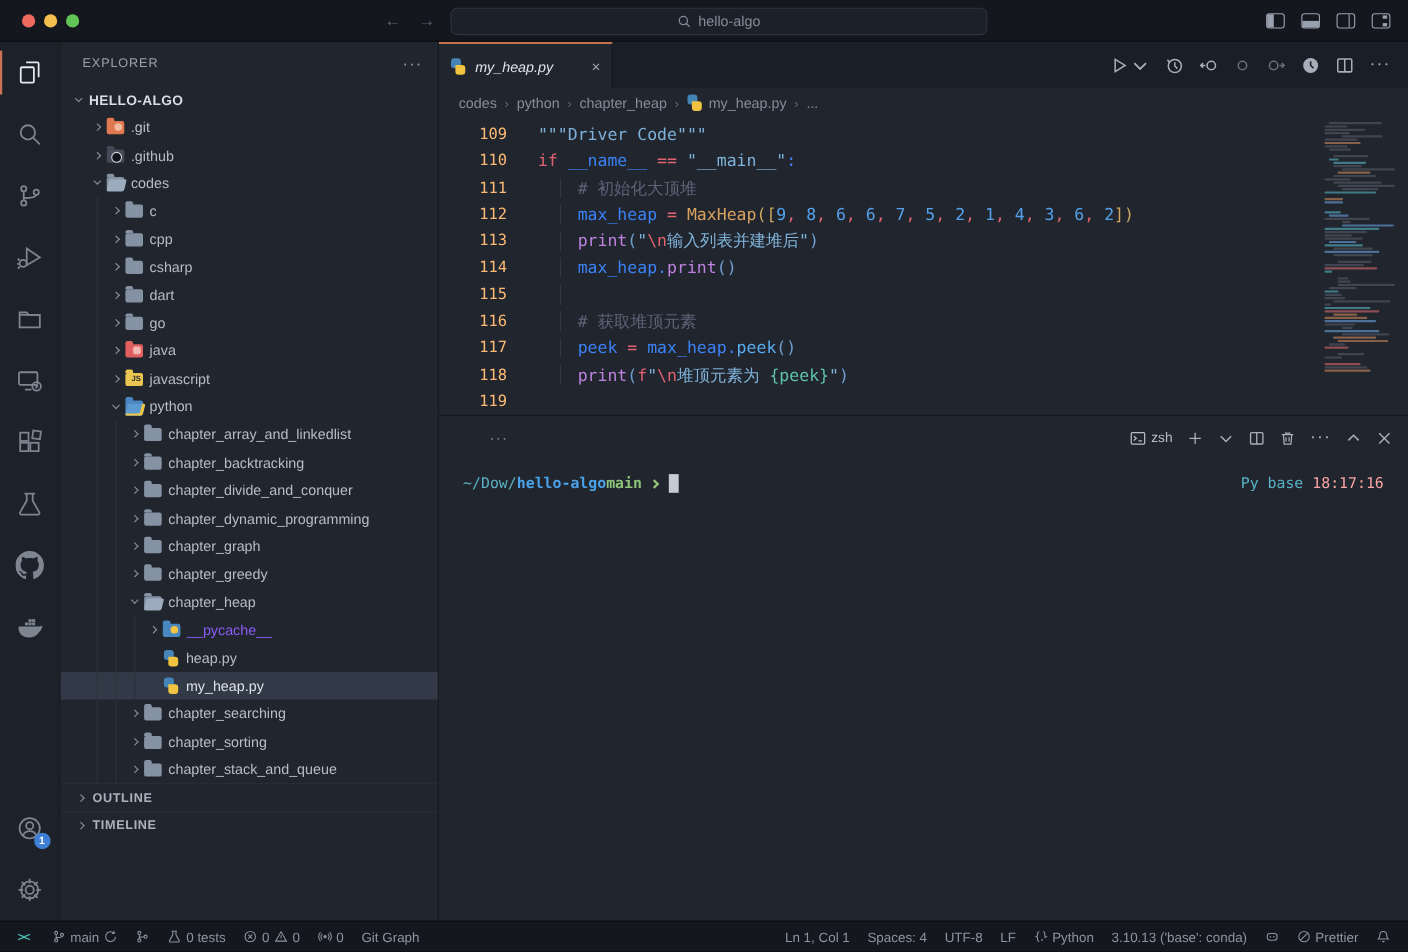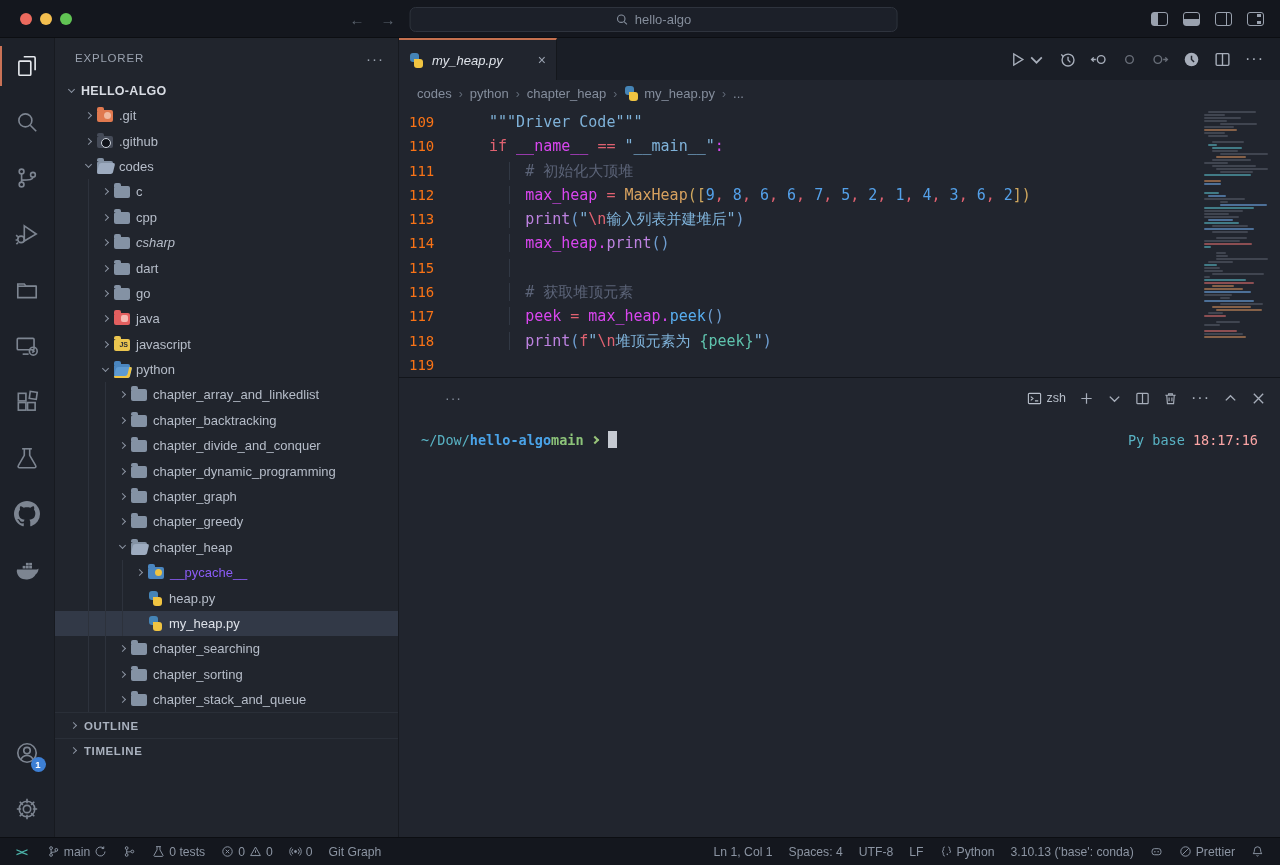--- a/index.html
+++ b/index.html
@@ -75,24 +75,24 @@
   .tab-title { font-style:italic; font-size:13px; color:#dfe3ea; }
   .tab-close { margin-left:auto; color:#9aa2b0; font-size:14px; }
   .editoractions { margin-left:auto; display:flex; align-items:center; gap:14px; padding-right:16px; color:#a7aeba; }
   .editoractions svg { width:17px; height:17px; }
   .breadcrumbs { height:27px; flex:none; display:flex; align-items:center; gap:7px; padding-left:18px; font-size:13px; color:#848d9c; background:#21252e; }
   .bc-sep { color:#5f6875; font-size:12px; }
 
   .codearea { height:270px; flex:none; position:relative; background:#21252e; overflow:hidden; font-family:"DejaVu Sans Mono", monospace; }
   .codewrap { padding-top:3px; }
   .cl { height:24.3px; line-height:24.3px; position:relative; padding-left:90px; white-space:pre; font-size:15px; color:#d5d9e0; }
-  .cl .ln { position:absolute; left:10px; top:0; width:62px; color:#f97316; font-size:14px; }
+  .cl .ln { position:absolute; left:0; top:0; width:62px; text-align:right; color:#fdba74; font-size:14px; }
   .cl.ind .ct { position:relative; }
   .cl.ind.guide .ct::before { content:''; position:absolute; left:2.2ch; top:0; bottom:0; width:1px; background:#313844; }
-  .t-fg{color:#d946ef}.t-kw{color:#e06271}.t-op{color:#e06271}.t-esc{color:#e06271}
+  .t-fg{color:#3b82f6}.t-kw{color:#e06271}.t-op{color:#e06271}.t-esc{color:#e06271}
   .t-str{color:#7fb2d9}.t-num{color:#54a1ea}.t-cls{color:#d7a15f}.t-com{color:#5b6377}
   .t-bi{color:#bd82e0}.t-mth{color:#58aef0}.t-par{color:#6f9ed1}.t-brk{color:#cfa75e}.t-fex{color:#5fc4ae}
   #minimap { position:absolute; right:12px; top:4px; width:64px; }
   .mm-line { height:2px; margin-bottom:1px; border-radius:1px; }
 
   
   .panel { flex:1; background:#21252e; border-top:1px solid #12151b; display:flex; flex-direction:column; min-height:0; }
   .panelheader { height:40px; flex:none; display:flex; align-items:center; padding:0 14px 0 26px; }
   .ptabs { display:flex; gap:27px; font-size:11.5px; letter-spacing:.5px; color:#828b99; }
   .ptab { cursor:pointer; padding:12px 0 10px; }
@@ -272,21 +272,21 @@
             <span class="chev r"></span>
             <span class="fold "></span>
             <span class="tlabel">c</span>
           </div>
           <div class="trow" style="padding-left: 48px;">
             <span class="tguide" style="left: 33px;"></span>
             <span class="chev r"></span>
             <span class="fold "></span>
             <span class="tlabel">cpp</span>
           </div>
-          <div class="trow" style="padding-left: 48px; font-style: italic;">
+          <div class="trow" style="padding-left: 48px;">
             <span class="tguide" style="left: 33px;"></span>
             <span class="chev r"></span>
             <span class="fold "></span>
             <span class="tlabel">csharp</span>
           </div>
           <div class="trow" style="padding-left: 48px;">
             <span class="tguide" style="left: 33px;"></span>
             <span class="chev r"></span>
             <span class="fold "></span>
             <span class="tlabel">dart</span>

